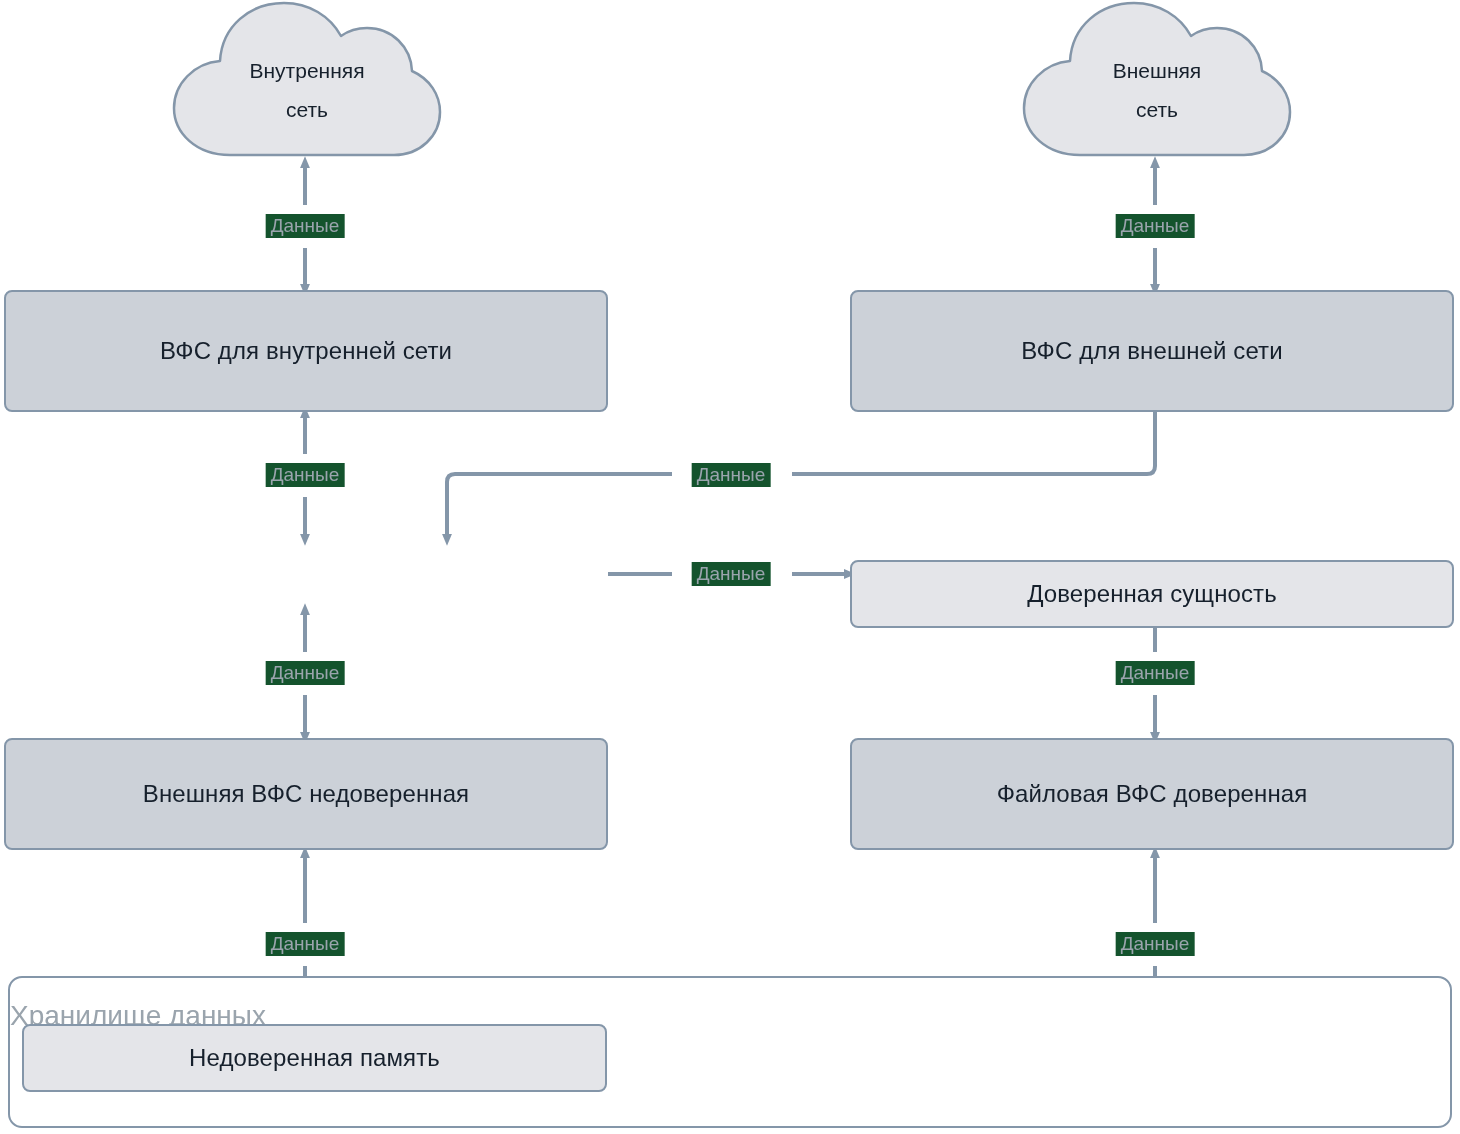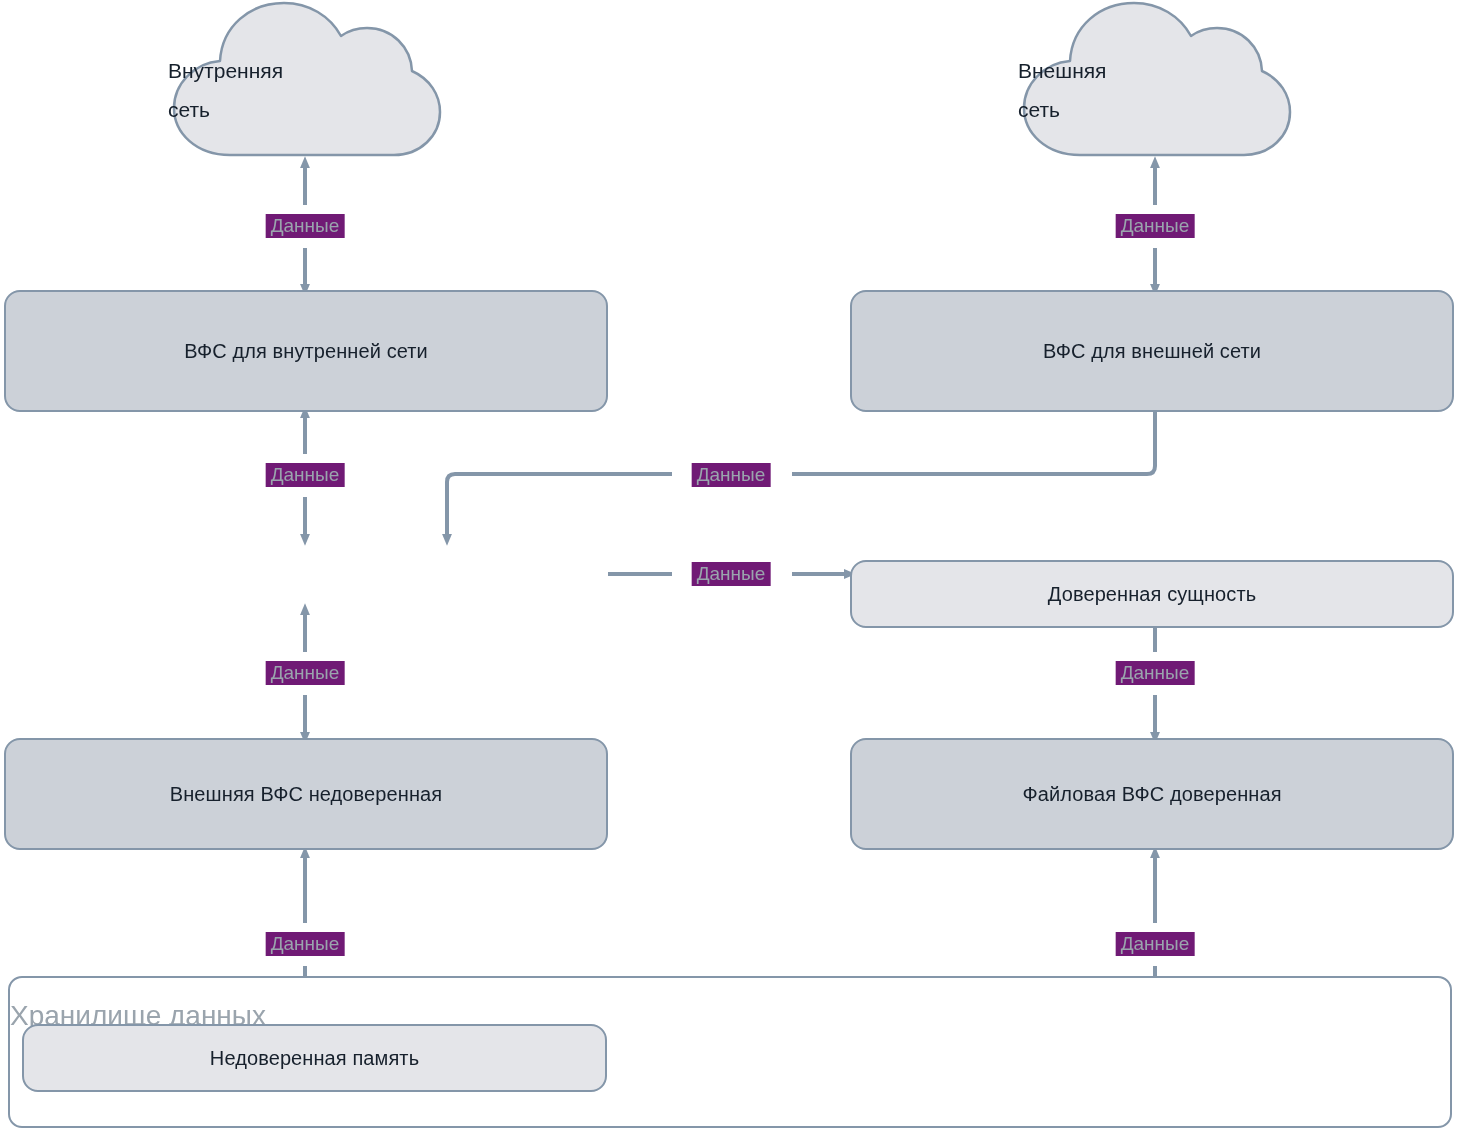--- a/index.html
+++ b/index.html
@@ -29,23 +29,23 @@
   .node {
     position: absolute;
     box-sizing: border-box;
     display: flex;
     align-items: center;
     justify-content: center;
     text-align: center;
   }
   .box {
     border: 2px solid #8496a9;
-    border-radius: 16px;
+    border-radius: 8px;
     color: #16202c;
-    font-size: 20px;
+    font-size: 24px;
     line-height: 1.3;
     letter-spacing: .1px;
   }
   .box-dark {
     background: #ccd1d8;
   }
   .box-light {
     background: #e4e5e9;
   }
   .container-box {
@@ -67,29 +67,30 @@
   .cloud {
     position: absolute;
   }
   .cloud svg {
     display: block;
   }
   .cloud-label {
     position: absolute;
     left: 0;
     width: 100%;
+    text-align: center;
     color: #16202c;
     font-size: 21px;
     line-height: 1.85;
     pointer-events: none;
   }
   .edge-label {
     position: absolute;
     transform: translate(-50%, -50%);
-    background: #701a75;
+    background: #14532d;
     color: #9aa4ad;
     font-size: 19px;
     padding: 1px 5px;
     white-space: nowrap;
   }
 </style>
 </head>
 <body>
 
 <div id="diagram-root">

